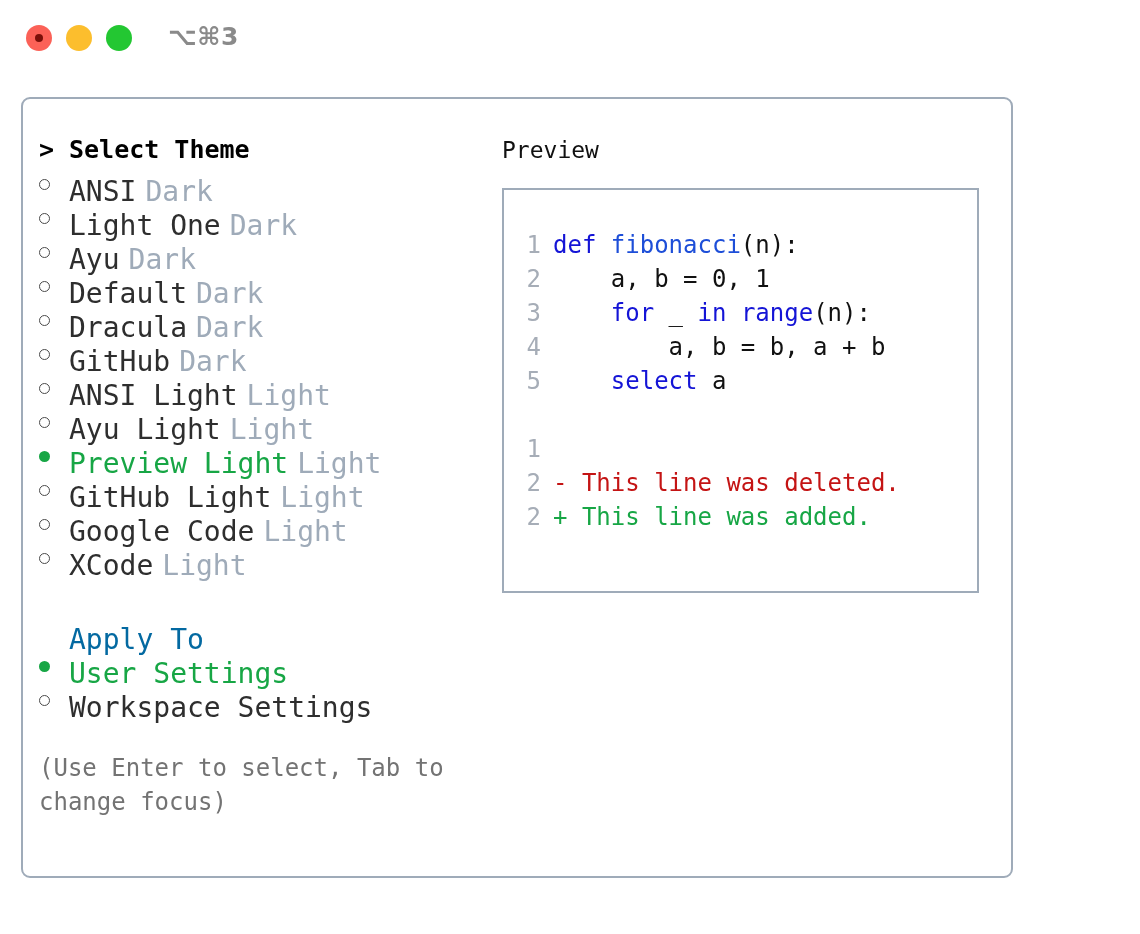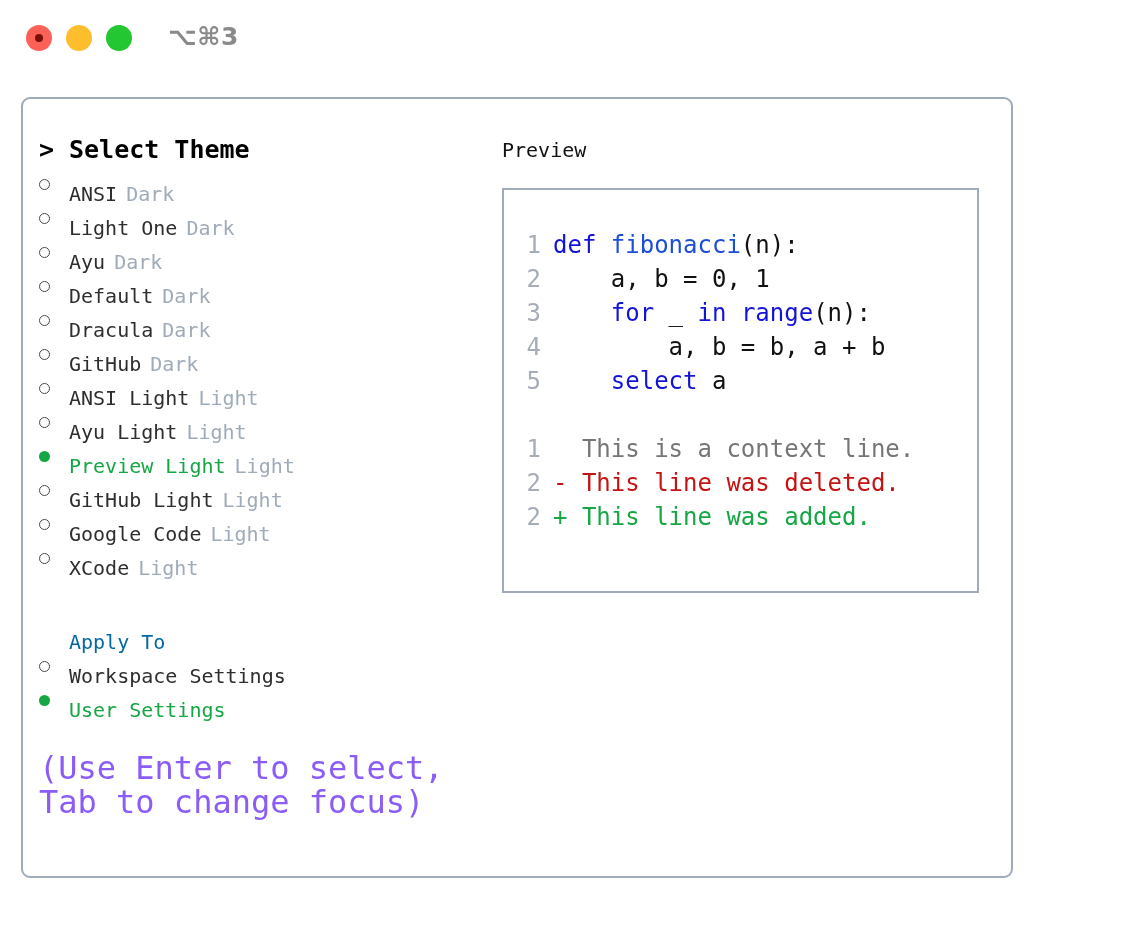--- a/index.html
+++ b/index.html
@@ -79,21 +79,21 @@
     position: absolute;
     left: 16px;
     top: 34px;
     width: 452px;
   }
   .row {
     display: flex;
     align-items: baseline;
     height: 34px;
     white-space: pre;
-    font-size: 20px;
+    font-size: 28px;
     line-height: 34px;
   }
   .marker {
     width: 30px;
     flex: 0 0 30px;
     display: inline-flex;
     align-items: center;
     justify-content: flex-start;
     height: 34px;
     position: relative;
@@ -128,35 +128,35 @@
     color: #9fabb9;
     margin-left: 9px;
   }
   .section-title {
     color: #0369a1;
     font-weight: 400;
   }
   .spacer-lg { height: 40px; }
   .spacer-md { height: 34px; }
   #hint {
-    color: #8b5cf6;
-    font-size: 32px;
+    color: #737373;
+    font-size: 24px;
     line-height: 34px;
     width: 420px;
   }
 
   
   #right-pane {
     position: absolute;
     left: 479px;
     top: 34px;
     width: 500px;
   }
   #preview-label {
-    font-size: 20px;
+    font-size: 23px;
     line-height: 34px;
     color: #111111;
     font-weight: 400;
     margin-bottom: 21px;
     white-space: pre;
   }
   #preview-box {
     width: 477px;
     height: 405px;
     border: 2px solid #9fabb9;
@@ -286,29 +286,29 @@
       </div>
 
       <div class="spacer-lg"></div>
 
       <div class="row">
         <span class="marker"></span>
         <span class="section-title">Apply To</span>
       </div>
 
       <div class="row">
-        <span class="marker"><span class="radio-off"></span></span>
-        <span class="name">Workspace Settings</span>
-      </div>
-
-      <div class="row">
         <span class="marker"><span class="radio-on"></span></span>
         <span class="name selected">User Settings</span>
       </div>
 
+      <div class="row">
+        <span class="marker"><span class="radio-off"></span></span>
+        <span class="name">Workspace Settings</span>
+      </div>
+
       <div class="spacer-md"></div>
 
       <div id="hint">(Use Enter to select, Tab to change focus)</div>
     </div>
 
     <div id="right-pane">
       <div id="preview-label">Preview</div>
 
       <div id="preview-box">
         <div id="code-area">
@@ -335,21 +335,21 @@
 
           <div class="cline">
             <span class="lnum">5</span>
             <span class="ctext"><span class="plain">    </span><span class="kw">select</span><span class="plain"> a</span></span>
           </div>
 
           <div class="blankline"></div>
 
           <div class="cline">
             <span class="lnum">1</span>
-            <span class="ctext ctx">  </span><span class="ctext ctx">This is a context line.</span>
+            <span class="ctext ctx">  </span>
           </div>
 
           <div class="cline">
             <span class="lnum">2</span>
             <span class="ctext del">- </span><span class="ctext del">This line was deleted.</span>
           </div>
 
           <div class="cline">
             <span class="lnum">2</span>
             <span class="ctext add">+ </span><span class="ctext add">This line was added.</span>

